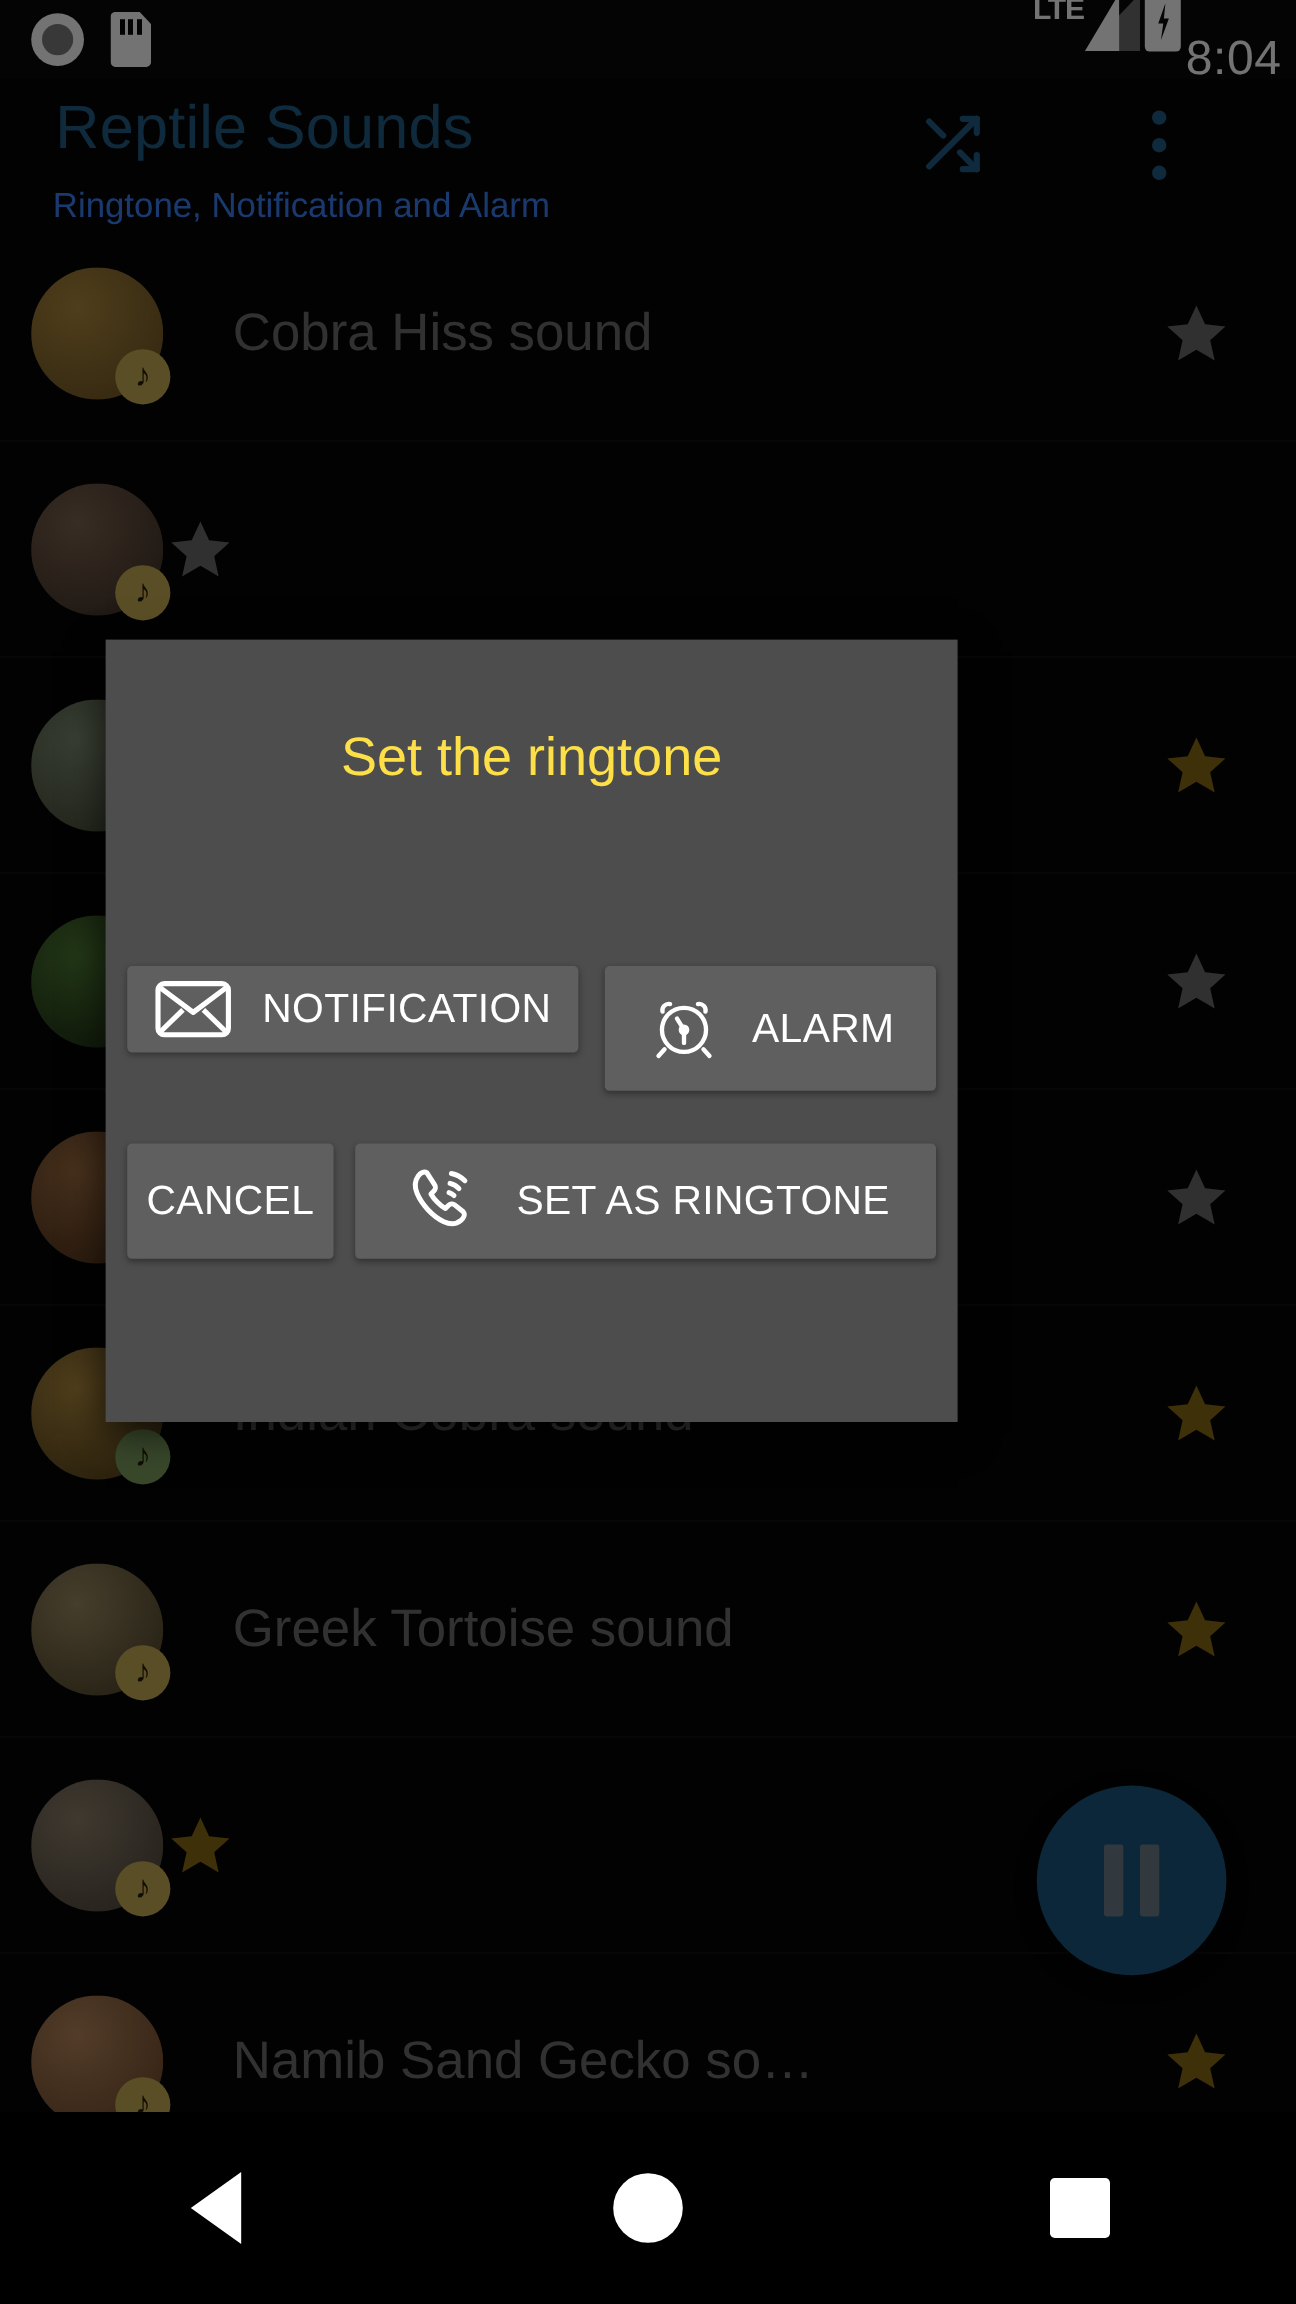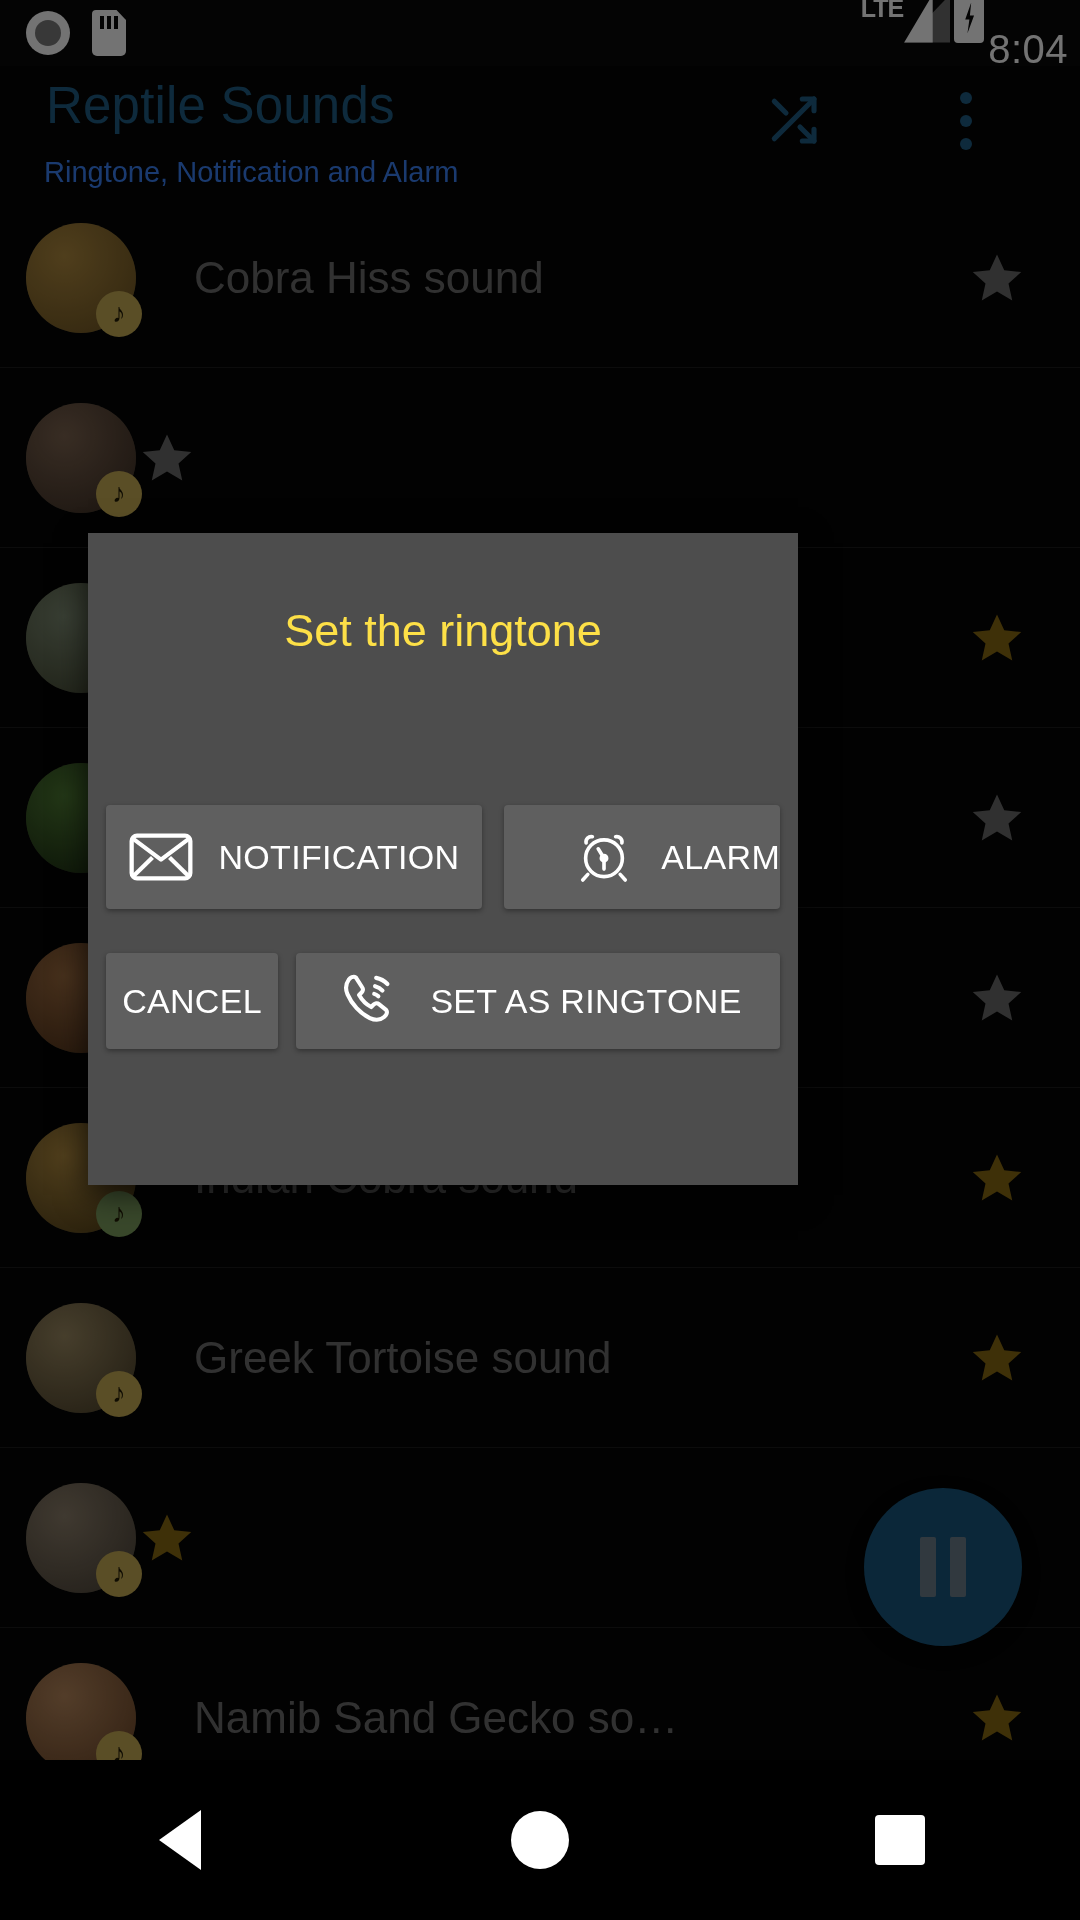--- a/index.html
+++ b/index.html
@@ -73,22 +73,22 @@
            background:rgba(0,0,0,.55); }
   #dialog { position:absolute; left:88px; top:533px; width:710px; height:652px;
             background:#4d4d4d; box-shadow:0 10px 30px rgba(0,0,0,.6); }
   #dialog-title { text-align:center; color:#fde047; font-size:45px; padding-top:72px; }
   .btn-row { position:absolute; left:0; width:710px; display:flex; }
   #btn-row-1 { top:272px; padding:0 18px; gap:22px; }
   #btn-row-2 { top:420px; padding:0 18px; gap:18px; }
   .dlg-btn { background:#5f5f5f; border-radius:4px; display:flex; align-items:center;
              justify-content:center; gap:26px; color:#fff; font-size:34px;
              box-shadow:0 2px 5px rgba(0,0,0,.35); letter-spacing:.3px; }
-  #btn-notification { height:104px; flex:0 0 376px; }
-  #btn-alarm { height:104px; flex:0 0 276px;justify-content:flex-end; }
+  #btn-notification { height:72px; flex:0 0 376px; }
+  #btn-alarm { height:104px; flex:0 0 276px; }
   #btn-cancel { height:96px; flex:0 0 172px; }
   #btn-set-ringtone { height:96px; flex:1; }
   .dlg-ico { flex:0 0 auto; display:block; }
 
   
   #nav-bar { position:absolute; bottom:0; left:0; width:1080px; height:160px;
              background:#000; display:flex; align-items:center; justify-content:space-around; }
   .nav-btn { width:140px; height:100px; display:flex; align-items:center; justify-content:center; }
   #nav-back i { display:block; width:0; height:0; border-top:30px solid transparent;
                 border-bottom:30px solid transparent; border-right:42px solid #fff; }

